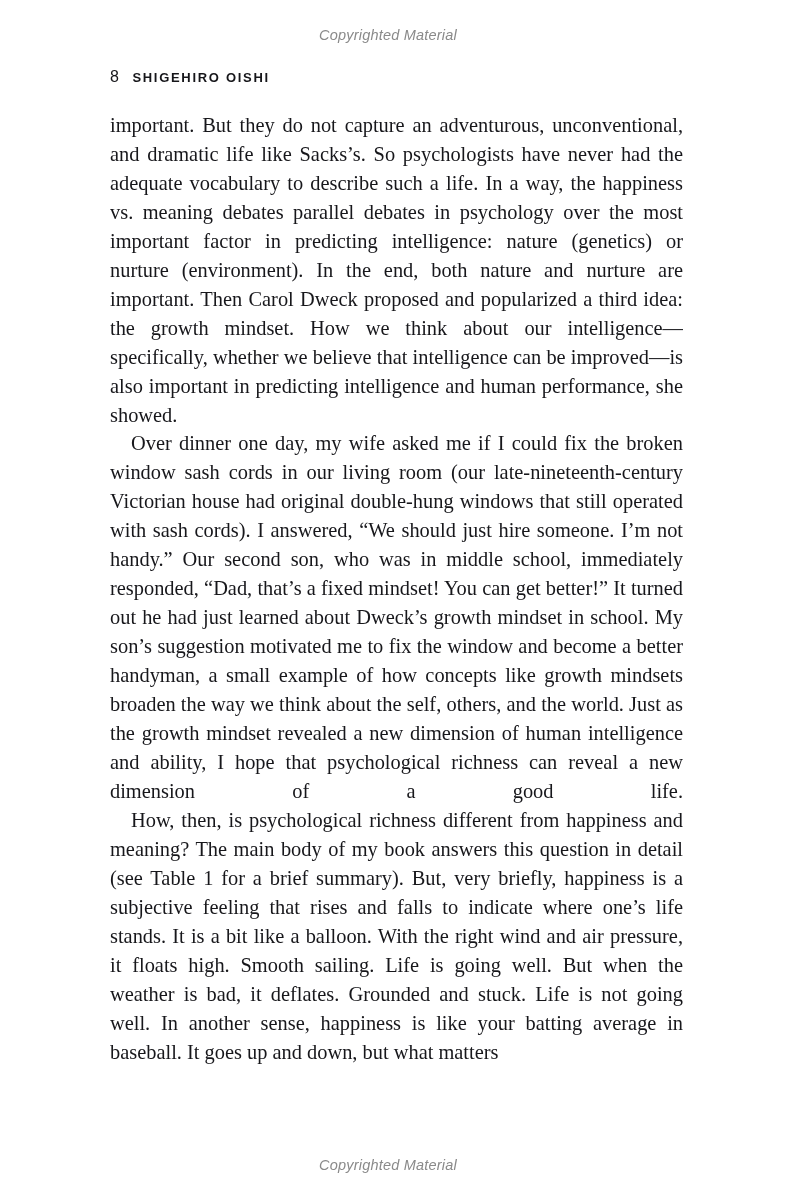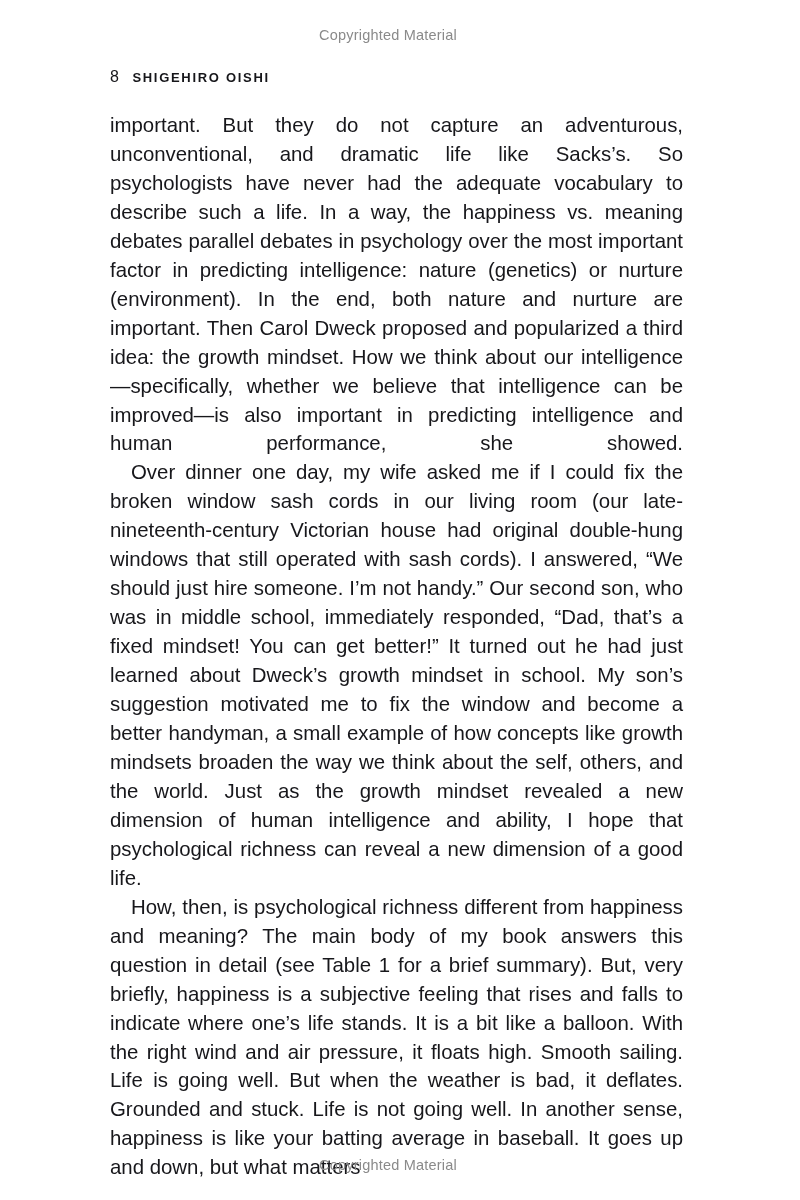--- a/index.html
+++ b/index.html
@@ -18,20 +18,21 @@
   .watermark {
     position: absolute;
     left: 0;
     width: 776px;
     text-align: center;
     font-family: "Liberation Sans", sans-serif;
     font-size: 14.5px;
     letter-spacing: 0.2px;
     color: #8a8a8a;
     user-select: none;
+    font-style: italic;
   }
   .watermark-top { top: 27px; }
   .watermark-bottom { top: 1157px; }
 
   .running-head {
     position: absolute;
     left: 110px;
     top: 68px;
     display: flex;
     align-items: baseline;
@@ -48,21 +49,21 @@
     font-weight: 700;
     letter-spacing: 1.7px;
     margin-left: 13px;
   }
 
   .body-col {
     position: absolute;
     left: 110px;
     top: 111px;
     width: 573px;
-    font-family: Liberation Sans, sans-serif;
+    font-family: Liberation Serif, serif;
     font-size: 20.4px;
     line-height: 28.95px;
     color: #17171b;
     text-align: justify;
     text-justify: inter-word;
     hyphens: manual;
   }
   .body-col p {
     margin: 0;
     text-indent: 0;

